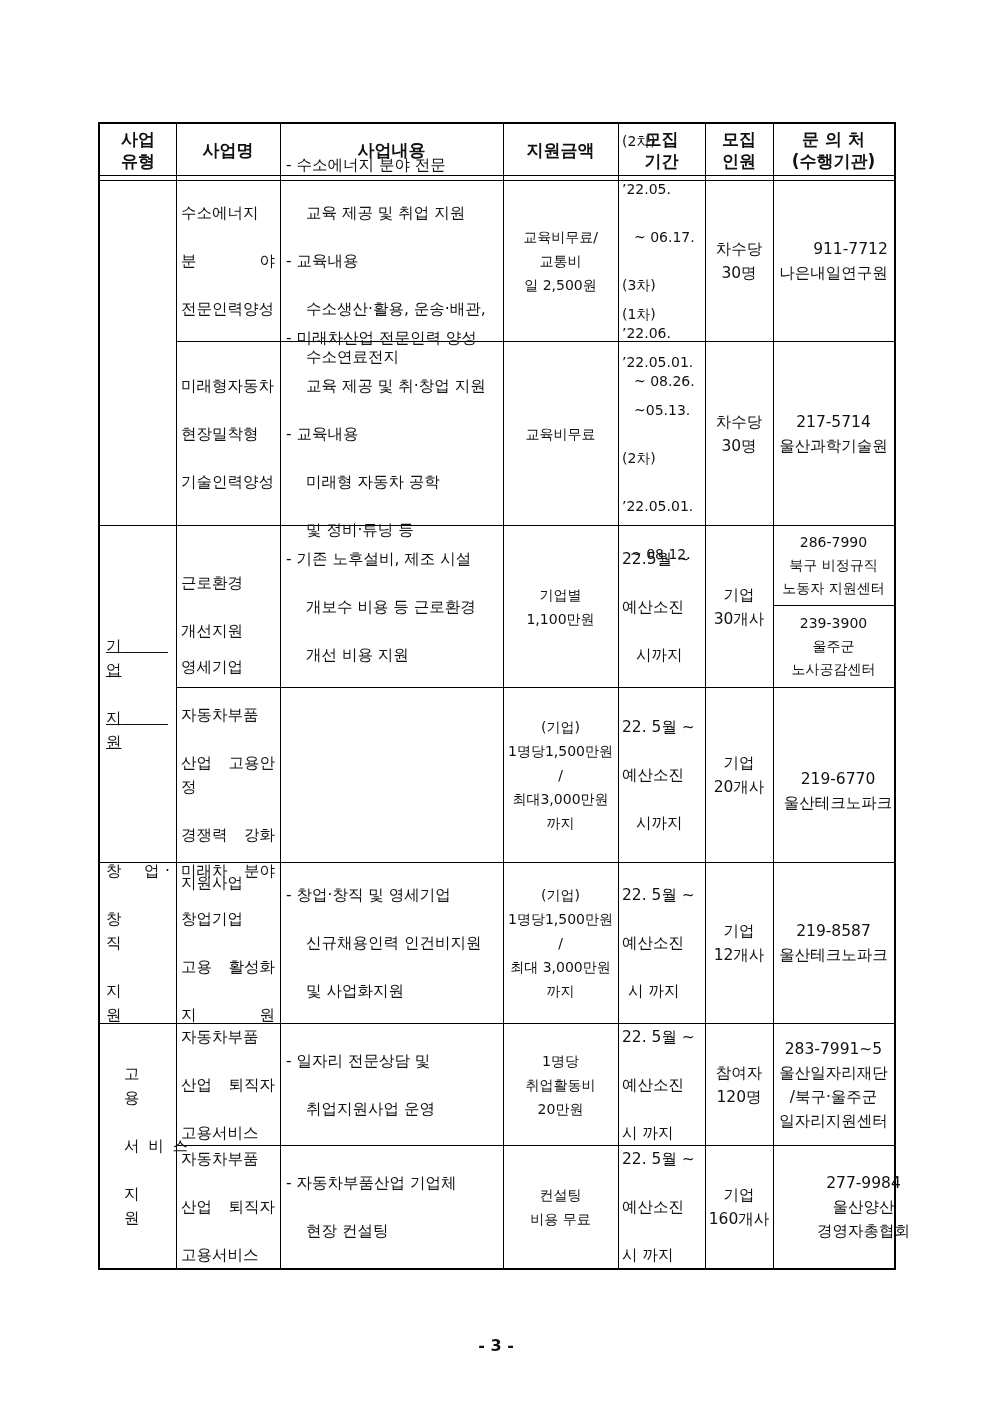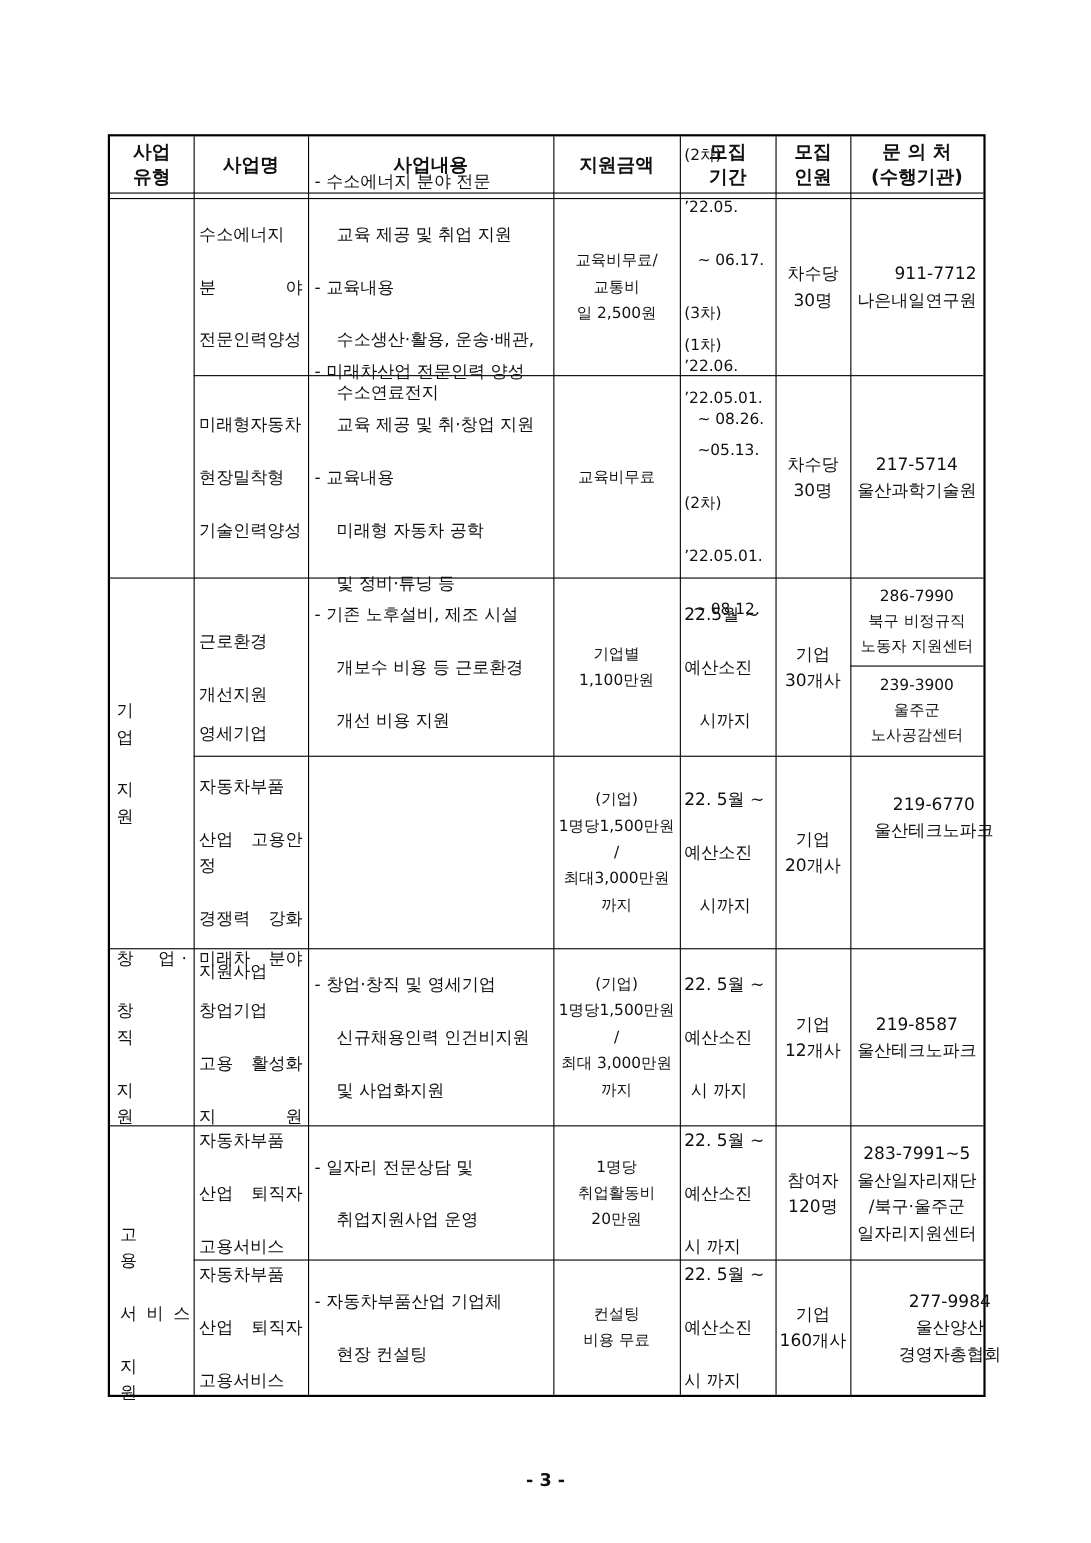--- a/index.html
+++ b/index.html
@@ -55,34 +55,34 @@
   <div class="cell hdr" style="left:76px; top:0; width:104px; height:51px;">사업명</div>
   <div class="cell hdr" style="left:403px; top:0; width:115px; height:51px;">지원금액</div>
   <div class="cell hdr" style="left:180px; top:0; width:223px; height:51px;">사업내용</div>
   <div class="cell hdr" style="left:518px; top:0; width:87px; height:51px;">모집
 기간</div>
   <div class="cell hdr" style="left:605px; top:0; width:68px; height:51px;">모집
 인원</div>
   <div class="cell hdr" style="left:673px; top:0; width:121px; height:51px;">문 의 처
 (수행기관)</div>
 
-  <div class="cell" style="left:0; top:401px; width:76px; height:337px;">
+  <div class="cell" style="left:0; top:401px; width:76px; height:337px;text-decoration:underline;">
     <div class="cat-lines">
       <span>기　　　업</span>
       <span>지　　　원</span>
     </div>
   </div>
   <div class="cell" style="left:0; top:738px; width:76px; height:161px;">
     <div class="cat-lines">
       <span>창　 업 ·</span>
       <span>창　　　직</span>
       <span>지　　　원</span>
     </div>
   </div>
-  <div class="cell" style="left:3px; top:899px; width:76px; height:245px;margin-top:48px;">
+  <div class="cell" style="left:18px; top:899px; width:76px; height:245px;">
     <div class="cat-lines">
       <span>고　　　용</span>
       <span>서 비 스</span>
       <span>지　　　원</span>
     </div>
   </div>
 
   <div class="cell" style="left:76px; top:56px; width:104px; height:161px;">
     <div class="name-lines">
       <span>수소에너지</span>
@@ -196,21 +196,21 @@
 까지</div>
   <div class="cell" style="left:518px; top:564px; width:87px; height:174px;">
     <div class="period-lines">
       <span>22.  5월  ~</span>
       <span>예산소진</span>
       <span style="padding-left:14px">   시까지</span>
     </div>
   </div>
   <div class="cell" style="left:605px; top:564px; width:68px; height:174px;">기업
 20개사</div>
-  <div class="cell" style="left:673px; top:532px; width:130px; height:174px;margin-left:11px;">219-6770
+  <div class="cell" style="left:673px; top:580px; width:130px; height:174px;">219-6770
 울산테크노파크</div>
 
   <div class="cell" style="left:76px; top:739px; width:104px; height:160px;">
     <div class="name-lines">
       <span>미래차 분야</span>
       <span>창업기업</span>
       <span>고용 활성화</span>
       <span>지　　　원</span>
     </div>
   </div>

